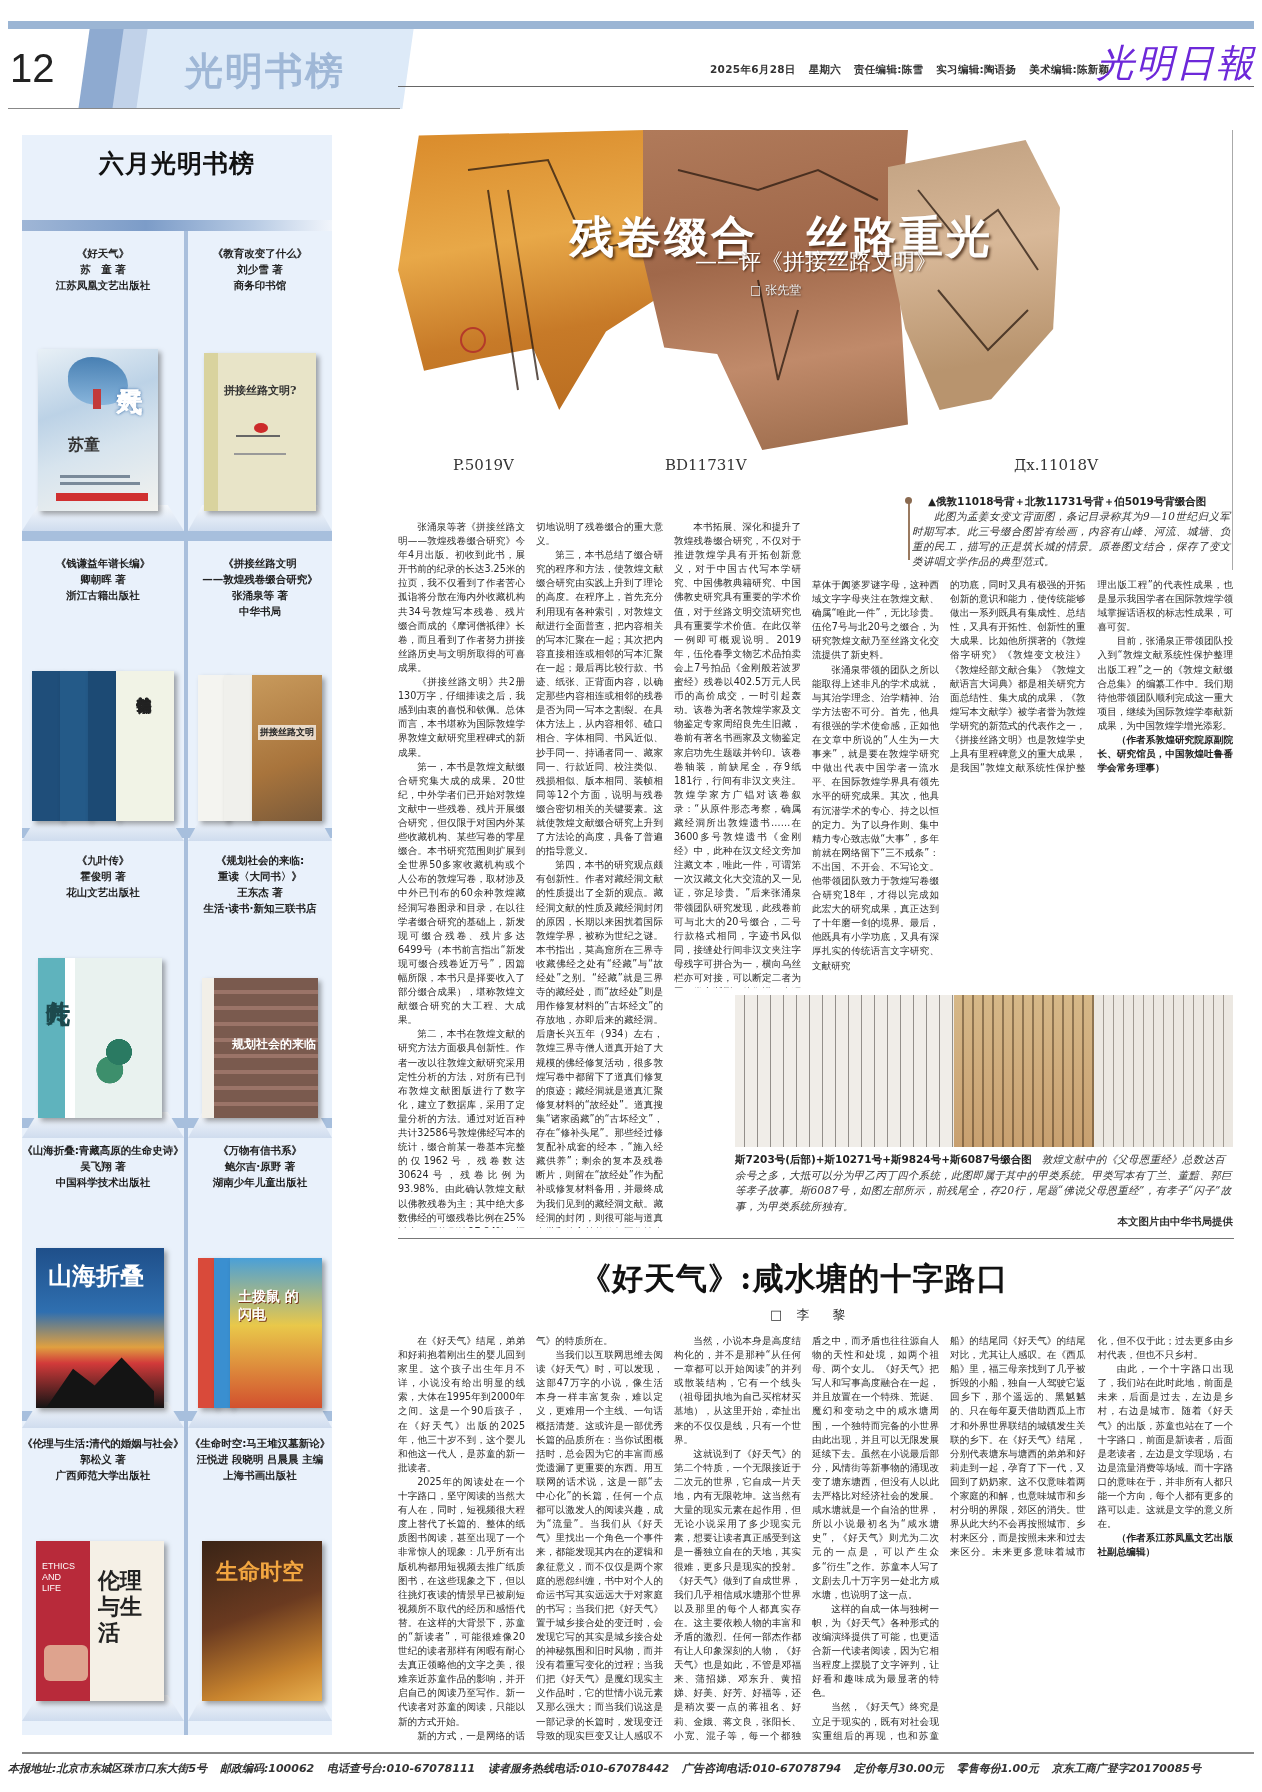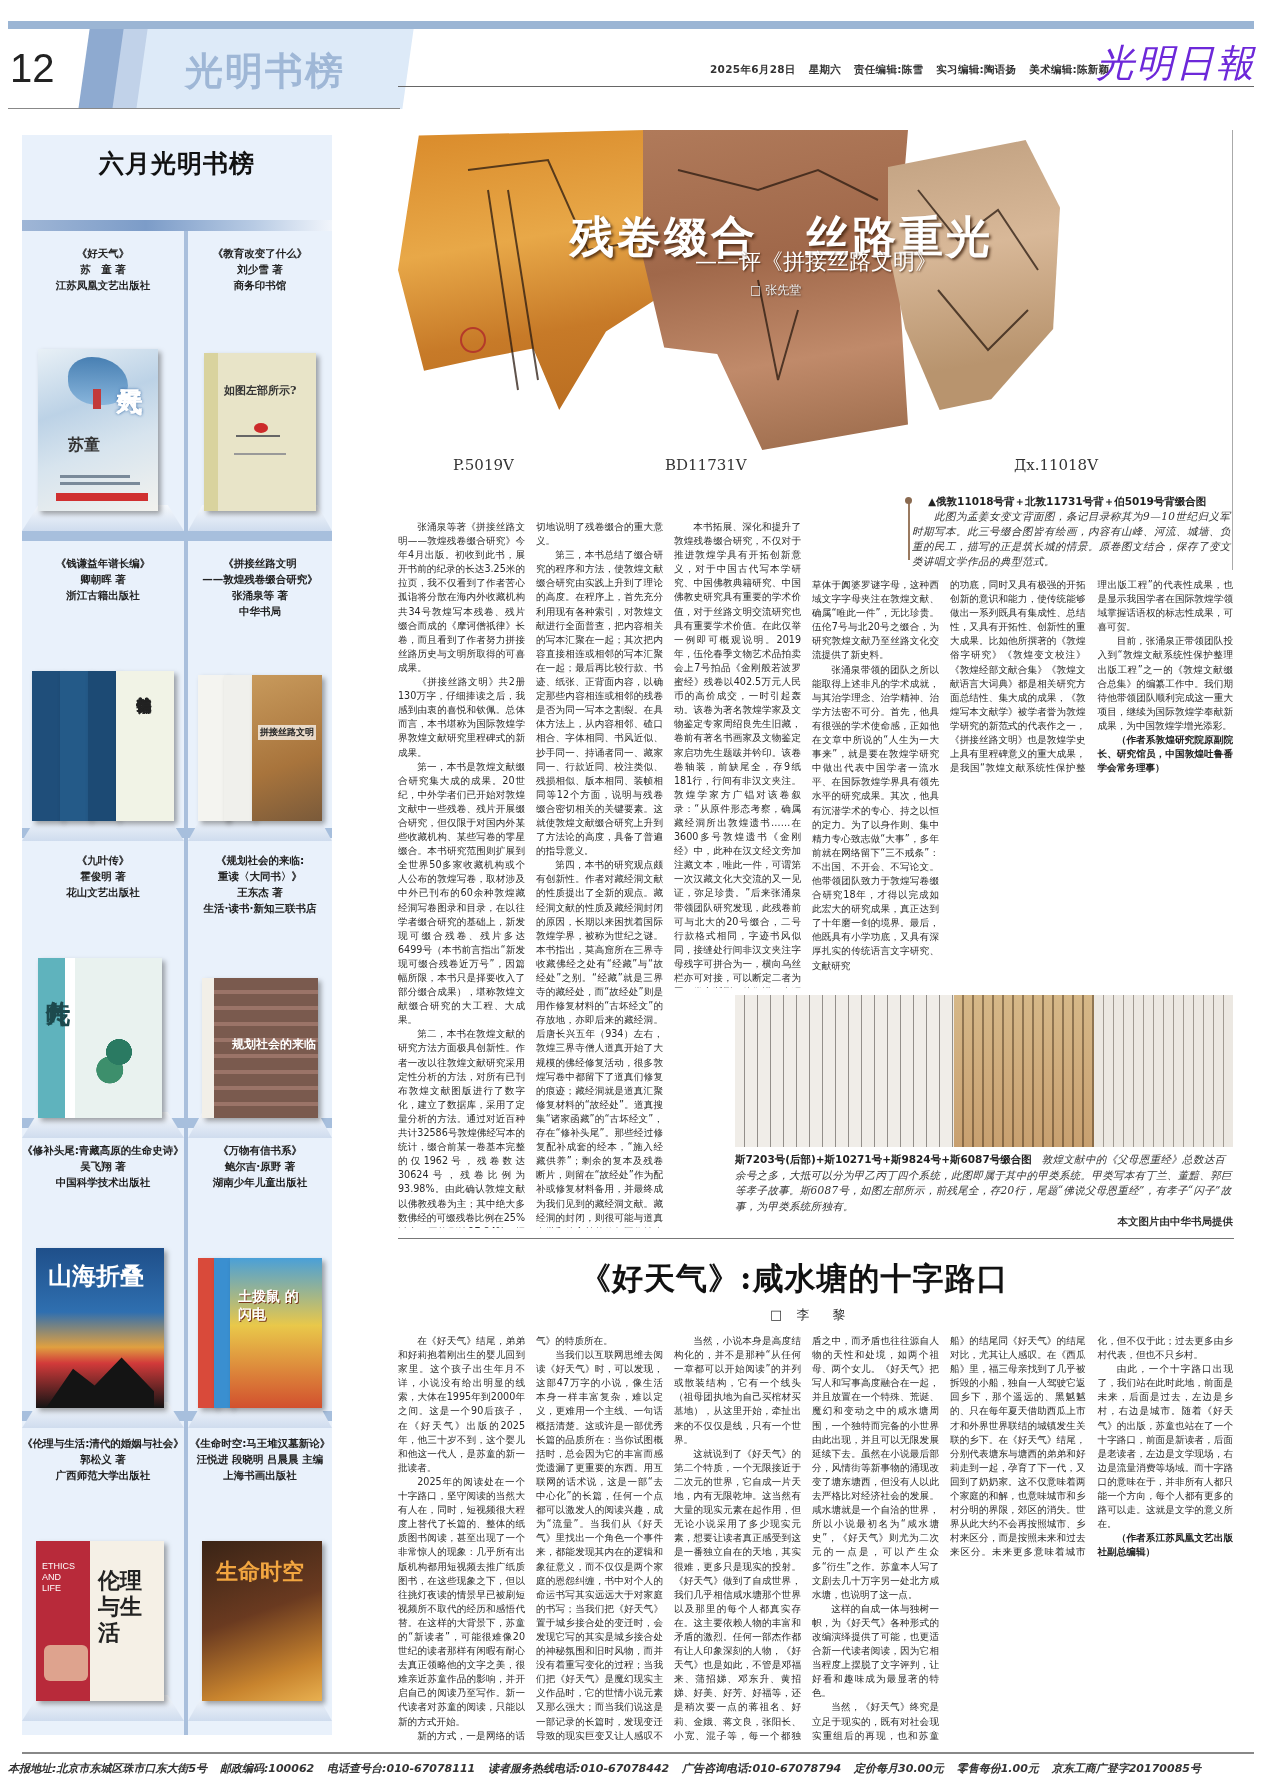--- a/index.html
+++ b/index.html
@@ -121,21 +121,21 @@
   <div class="book-cell r" style="top:96px">
     <div class="book-meta">
       <div>《教育改变了什么》</div>
       <div>刘少雪 著</div>
       <div>商务印书馆</div>
     </div>
     <div class="cover-wrap">
       <div class="shelf-floor"></div>
       <div class="cover" style="left:6px;width:112px;height:158px;background:#e8e4c8;">
         <div style="position:absolute;left:0;top:0;width:14px;height:100%;background:#d9d39e;"></div>
-        <div class="cover-text" style="left:20px;top:30px;font-size:11px;color:#333;">如图左部所示?</div>
+        <div class="cover-text" style="left:20px;top:30px;font-size:11px;color:#333;">拼接丝路文明?</div>
         <div style="position:absolute;left:50px;top:70px;width:14px;height:10px;background:#cc2a2a;border-radius:50%;"></div>
         <div style="position:absolute;left:32px;top:82px;width:44px;height:2px;background:#666;"></div>
         <div style="position:absolute;left:30px;top:100px;width:52px;height:2px;background:#999;"></div>
       </div>
     </div>
   </div>
 
   <div class="book-cell l" style="top:406px">
     <div class="book-meta">
       <div>《钱谦益年谱长编》</div>
@@ -194,21 +194,21 @@
       <div class="shelf-floor"></div>
       <div class="cover" style="left:4px;width:116px;height:140px;background:repeating-linear-gradient(180deg,#7a5a4e 0 12px,#9b7468 12px 16px);">
         <div style="position:absolute;left:0;top:0;width:12px;height:100%;background:#f2efe8;"></div>
         <div class="cover-text" style="left:30px;top:58px;font-size:12px;color:#fff;">规划社会的来临</div>
       </div>
     </div>
   </div>
 
   <div class="book-cell l" style="top:993px">
     <div class="book-meta">
-      <div>《修补头尾:青藏高原的生命史诗》</div>
+      <div>《山海折叠:青藏高原的生命史诗》</div>
       <div>吴飞翔 著</div>
       <div>中国科学技术出版社</div>
     </div>
     <div class="cover-wrap">
       <div class="shelf-floor"></div>
       <div class="cover" style="left:4px;width:128px;height:160px;background:linear-gradient(180deg,#1f4f8a 0%,#2f6fb0 40%,#e0a040 62%,#d23a3a 72%,#141414 100%);">
         <div class="cover-text" style="left:12px;top:12px;font-size:24px;color:#fff;">山海折叠</div>
         <div style="position:absolute;left:10px;bottom:0;width:108px;height:56px;background:#141414;clip-path:polygon(0 100%,25% 30%,45% 60%,70% 10%,100% 70%,100% 100%);"></div>
       </div>
     </div>

